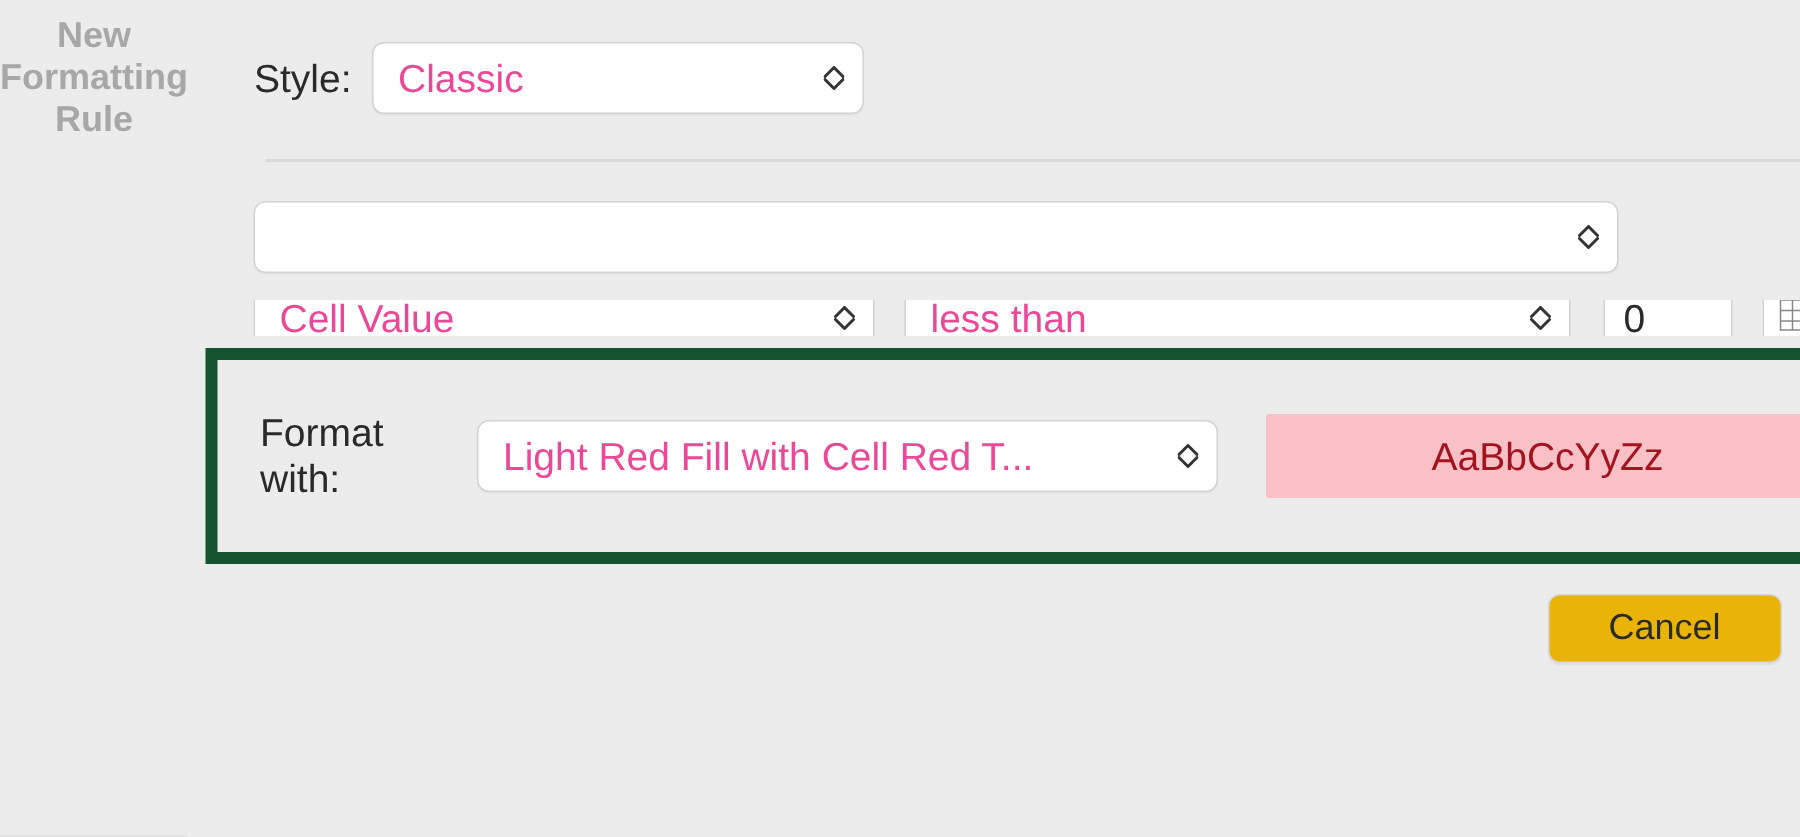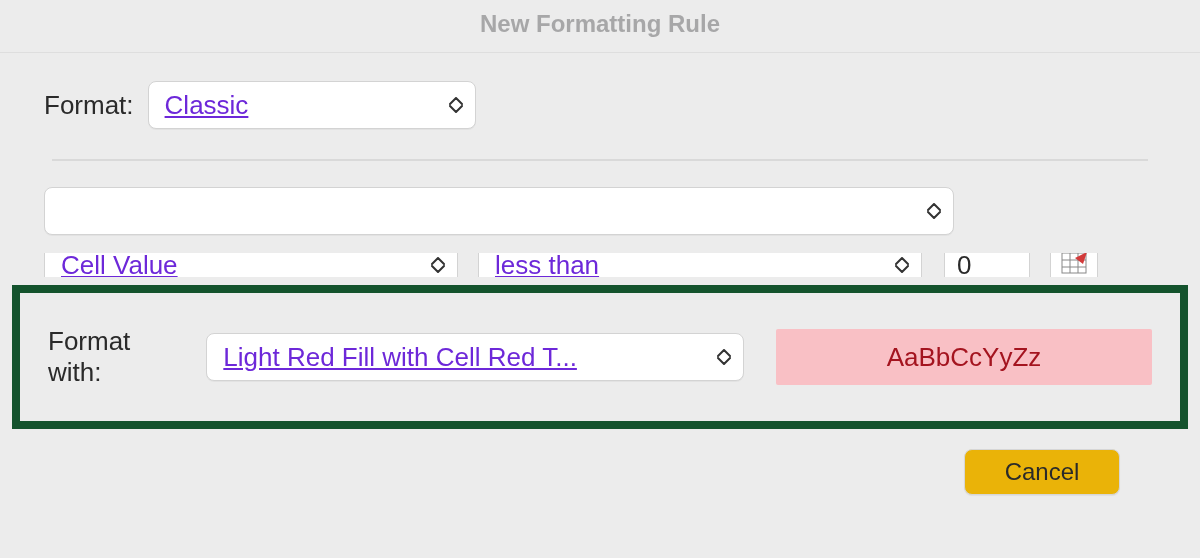--- a/index.html
+++ b/index.html
@@ -9,21 +9,20 @@
       width: 1200px;
       height: 558px;
       overflow: hidden;
       color: #2b2b2b;
     }
     .dialog {
       width: 100%;
       height: 100%;
       background: #ececec;
       display: flex;
-      flex-direction: column;
     }
     .titlebar {
       text-align: center;
       padding: 10px 0 14px;
       color: #a7a7a8;
       font-size: 24px;
       font-weight: 600;
       border-bottom: 1px solid #dedede;
     }
     .content {
@@ -45,25 +44,24 @@
       position: relative;
       background: #ffffff;
       border: 1px solid #d3d3d3;
       border-radius: 8px;
       box-shadow: 0 1px 0 rgba(0,0,0,0.04);
       height: 48px;
       display: flex;
       align-items: center;
       padding: 0 46px 0 16px;
       font-size: 26px;
-      color: #6d28d9;
+      color: #ec4899;
       cursor: default;
       overflow: hidden;
       white-space: nowrap;
-      text-decoration: underline;
     }
     .select .caret {
       position: absolute;
       right: 12px;
       top: 50%;
       transform: translateY(-50%);
       display: flex;
       flex-direction: column;
       align-items: center;
       line-height: 0;
@@ -167,21 +165,21 @@
   </style>
 </head>
 <body>
 
 <div class="dialog">
   <div class="titlebar">New Formatting Rule</div>
 
   <div class="content">
 
     <div class="row style-row">
-      <span class="label">Format:</span>
+      <span class="label">Style:</span>
       <div class="select style-select">
         <span>Classic</span>
         <span class="caret">
           <svg width="14" height="8" viewBox="0 0 14 8">
               <path d="M1 7 L7 1 L13 7" fill="none" stroke="#333" stroke-width="2" stroke-linecap="round" stroke-linejoin="round"></path>
             </svg>
           <svg width="14" height="8" viewBox="0 0 14 8">
               <path d="M1 1 L7 7 L13 1" fill="none" stroke="#333" stroke-width="2" stroke-linecap="round" stroke-linejoin="round"></path>
             </svg>
         </span>

